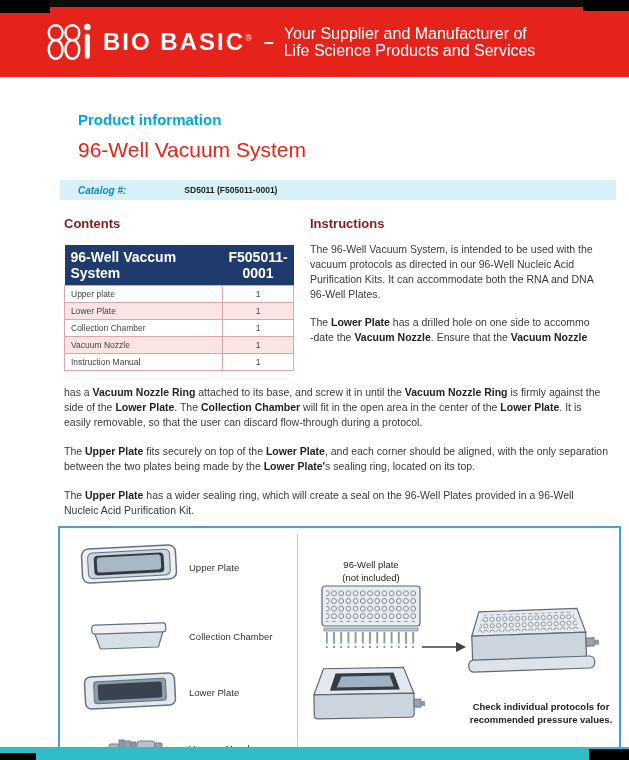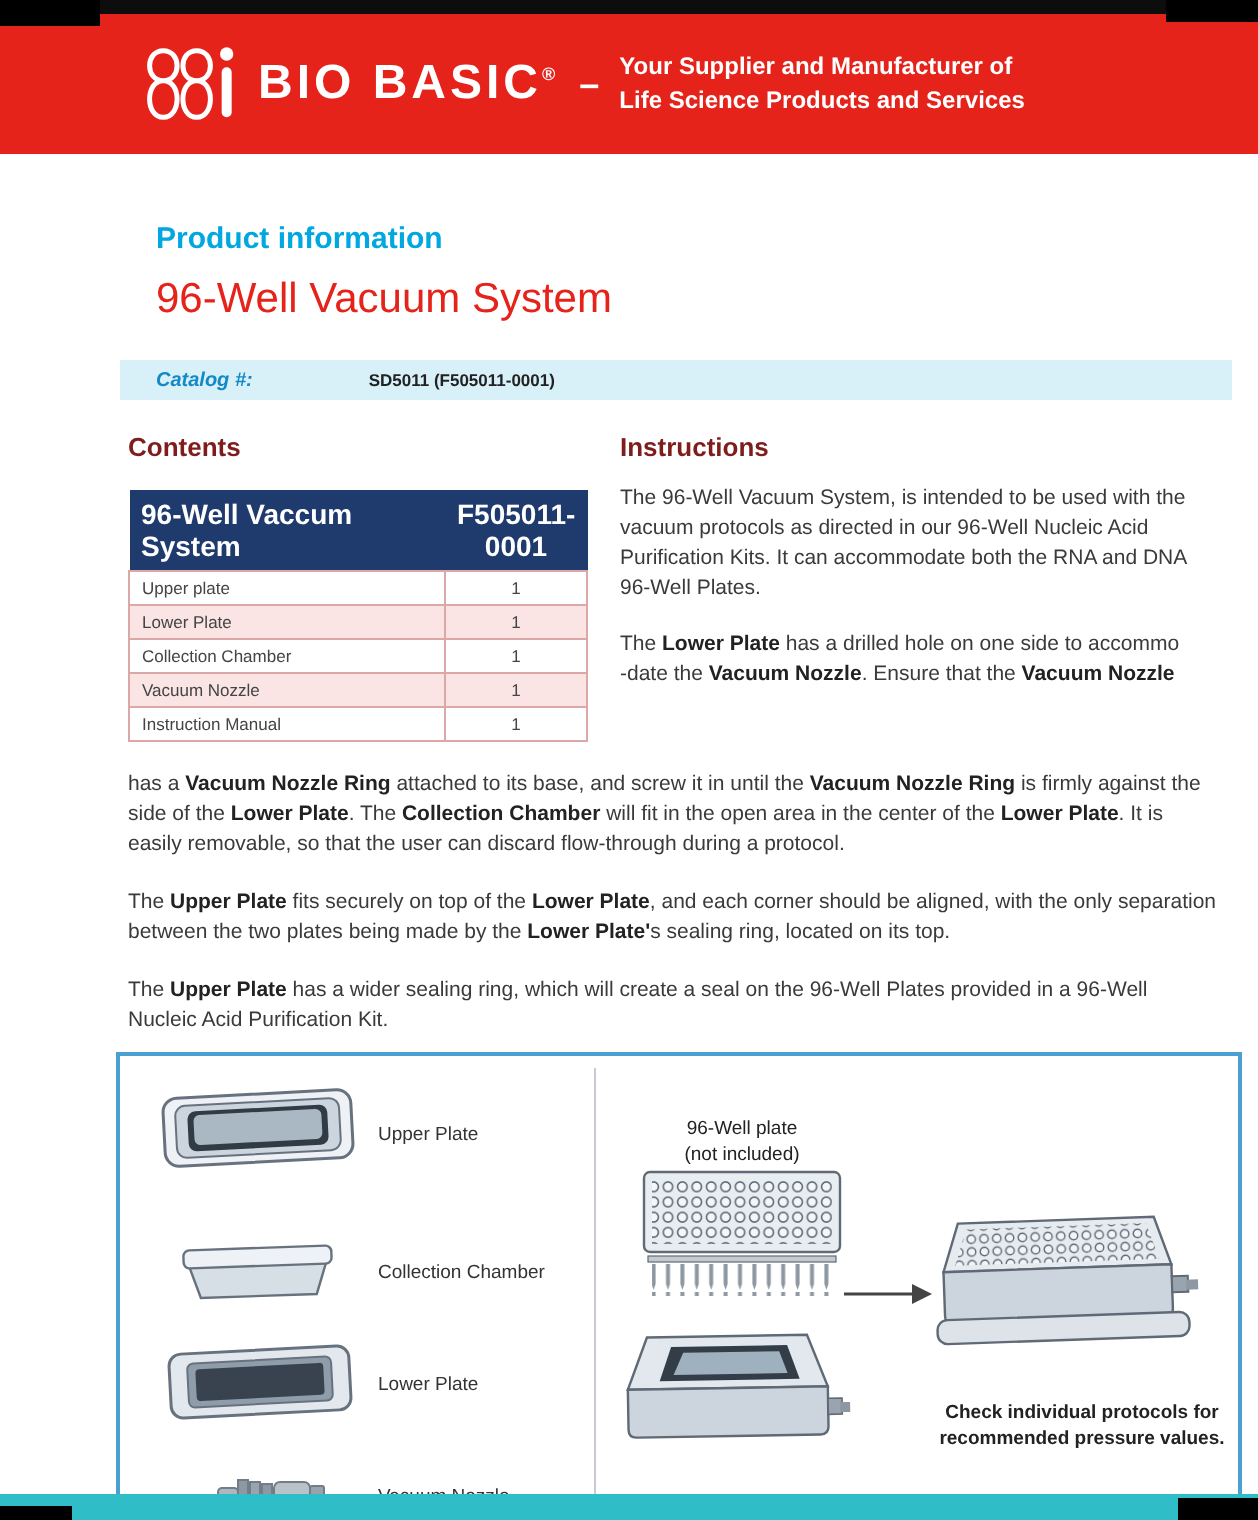--- a/index.html
+++ b/index.html
@@ -7,26 +7,26 @@
   body { font-family: "Liberation Sans", sans-serif; }
   .page { position: relative; width: 629px; height: 760px; background: #fff; overflow: hidden; }
 
   
   .top-strip { height: 7px; background: #0d0d0d; }
   .corner { position: absolute; background: #000; z-index: 5; }
   .corner.tl { top: 0; left: 0; width: 50px; height: 13px; }
   .corner.tr { top: 0; right: 0; width: 46px; height: 11px; }
 
   
-  .band { height: 70px; background: #e5231b; display: flex; align-items: center; padding-left: 70px; color: #fff; }
+  .band { height: 70px; background: #e5231b; display: flex; align-items: center; padding-left: 44px; color: #fff; }
   .logo-icon { flex: 0 0 auto; margin-right: 9px; }
   .brand { font-size: 24px; font-weight: bold; letter-spacing: 2px; white-space: nowrap; }
   .brand sup { font-size: 9px; font-weight: bold; vertical-align: super; letter-spacing: 0; }
   .sep { font-size: 18px; font-weight: bold; margin: 0 10px 0 12px; }
-  .tagline { font-size: 12px; font-weight: bold; line-height: 17px; }
+  .tagline { font-size: 16px; font-weight: normal; line-height: 17px; }
 
   
   main { padding: 0 20px 0 42px; margin-left: 22px; }
   .section-title { margin: 34px 0 0 14px; font-size: 15px; font-weight: bold; color: #00a7e0; }
   .product-title { margin: 10px 0 0 14px; font-size: 21px; font-weight: normal; color: #e5231b; line-height: 24px; }
   .catalog-bar { margin: 18px 0 0 -4px; width: 556px; height: 20px; background: #d8f0f8; display: flex; align-items: center; }
   .cat-label { margin-left: 18px; font-size: 10px; font-weight: bold; font-style: italic; color: #1389c8; }
   .cat-value { margin-left: 58px; font-size: 8.5px; font-weight: bold; color: #222; }
 
   .cols { display: flex; gap: 14px; margin-top: 16px; }

